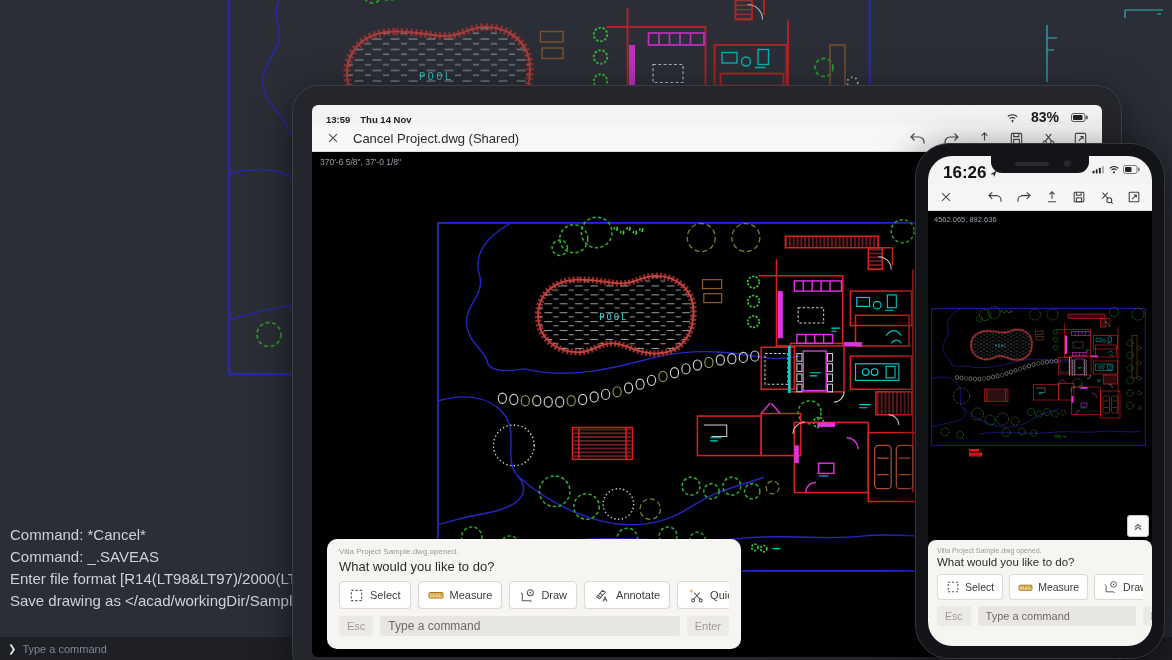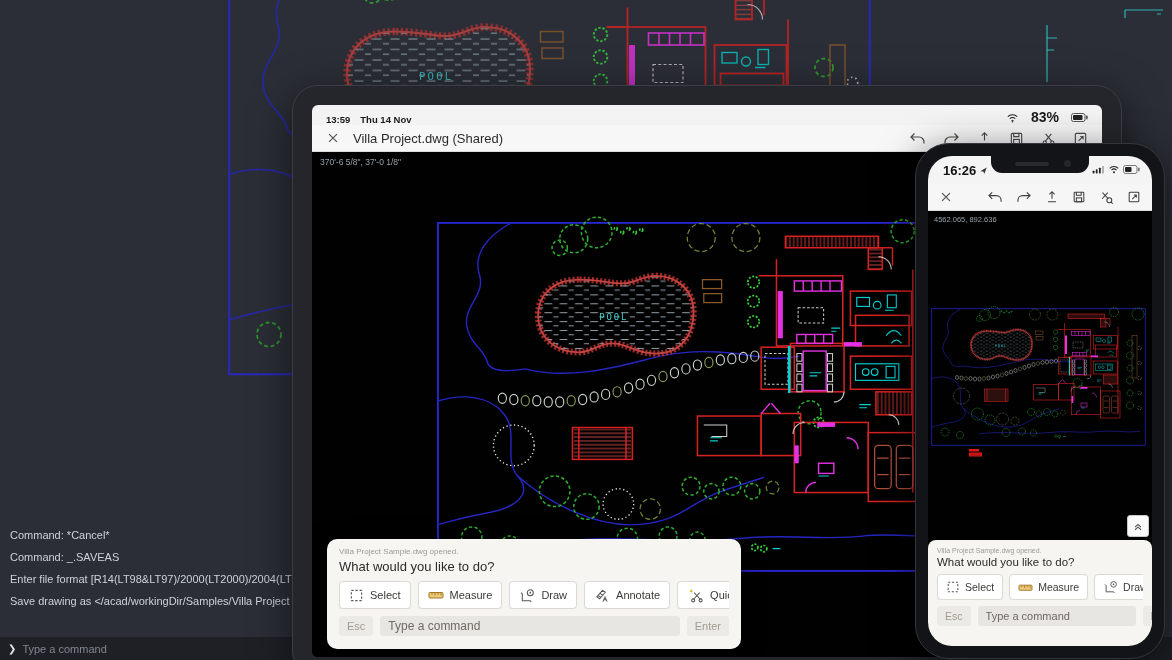--- a/index.html
+++ b/index.html
@@ -4,21 +4,21 @@
 <style>
   * { margin:0; padding:0; box-sizing:border-box; }
   html,body { width:1172px; height:660px; background:#2b2e36; overflow:hidden;
     font-family:"Liberation Sans", sans-serif; }
   .stage { position:absolute; inset:0; width:1172px; height:660px; overflow:hidden; }
 
   
   .bg-canvas { position:absolute; inset:0; }
   .bg-canvas svg { position:absolute; left:0; top:0; }
   .cmd-history { position:absolute; left:10px; top:524px; width:300px; overflow:hidden;
-    color:#ccd2da; font-size:11px; line-height:22px; white-space:nowrap; }
+    color:#ccd2da; font-size:15px; line-height:22px; white-space:nowrap; }
   .cmd-bar { position:absolute; left:0; top:637px; width:100%; height:23px; background:#1e2026;
     display:flex; align-items:center; padding-left:8px; gap:6px;
     color:#80868f; font-size:11px; }
   .cmd-bar .chev { color:#dfe3e9; font-size:10px; }
 
   
   .sBlue { stroke:#2828d8; stroke-width:1.4; fill:none; }
   .wave  { stroke:#2626c2; stroke-width:1.1; fill:none; }
   .sRed  { stroke:#d62222; stroke-width:1.2; fill:none; }
   .sMag  { stroke:#e332e3; stroke-width:1.1; fill:none; }
@@ -73,21 +73,21 @@
     padding:0 8px; font-size:12px; color:#333; font-family:inherit; }
   .cmdin::placeholder { color:#6e6a64; }
 
   
   .phone { position:absolute; left:915px; top:143px; width:250px; height:516px;
     background:#131417; border:1px solid #34363c; border-radius:34px; padding:12px;
     box-shadow:0 10px 40px rgba(0,0,0,.6); }
   .p-screen { width:100%; height:100%; background:#010101; border-radius:24px;
     overflow:hidden; display:flex; flex-direction:column; }
   .p-status { position:relative; height:28px; background:#f4f4f4; flex:0 0 auto; }
-  .p-time { position:absolute; left:15px; top:7px; font-size:13px; font-weight:bold; color:#111;
+  .p-time { position:absolute; left:15px; top:7px; font-size:17px; font-weight:bold; color:#111;
     display:flex; align-items:center; gap:3px; }
   .p-sticons { position:absolute; right:12px; top:8px; display:flex; align-items:center; gap:3px; }
   .notch { position:absolute; left:50%; transform:translateX(-50%); top:0; width:98px; height:17px;
     background:#131417; border-radius:0 0 11px 11px; }
   .notch .spk { position:absolute; left:24px; top:6px; width:34px; height:4px;
     background:#2a2b30; border-radius:2px; }
   .notch .cam { position:absolute; right:18px; top:4px; width:7px; height:7px;
     background:#26272c; border-radius:50%; }
   .p-toolbar { height:27px; background:#f6f6f6; border-bottom:1px solid #ddd;
     display:flex; align-items:center; padding:0 11px; flex:0 0 auto; color:#3f3f3f; }
@@ -338,21 +338,21 @@
             <rect x="2" y="2" width="9.5" height="5" rx="1" fill="#222"></rect>
             <rect x="15" y="2.6" width="1.7" height="3.8" rx="0.8" fill="#555"></rect>
           </svg>
         </span>
       </div>
 
       <div class="t-title">
         <svg class="ic" width="14" height="14" viewBox="0 0 16 16">
           <path d="M3.5,3.5 L12.5,12.5 M12.5,3.5 L3.5,12.5" stroke="#555" stroke-width="1.4" fill="none"></path>
         </svg>
-        <span class="ttl">Villa Project.dwg (Shared)</span>
+        <span class="ttl">Cancel Project.dwg (Shared)</span>
         <span class="t-icons">
           <svg class="ic" width="17" height="15" viewBox="0 0 17 15">
             <path d="M5.5,2.5 L2,6 L5.5,9.5 M2,6 h8 a5,5 0 0 1 5,5 v1.5" stroke="#4a4a4a" stroke-width="1.2" fill="none"></path>
           </svg>
           <svg class="ic" width="17" height="15" viewBox="0 0 17 15">
             <path d="M11.5,2.5 L15,6 L11.5,9.5 M15,6 h-8 a5,5 0 0 0 -5,5 v1.5" stroke="#4a4a4a" stroke-width="1.2" fill="none"></path>
           </svg>
           <svg class="ic" width="15" height="15" viewBox="0 0 16 16">
             <path d="M8,2 V10 M5,5 L8,2 L11,5 M3.5,13.5 H12.5" stroke="#4a4a4a" stroke-width="1.2" fill="none"></path>
           </svg>

